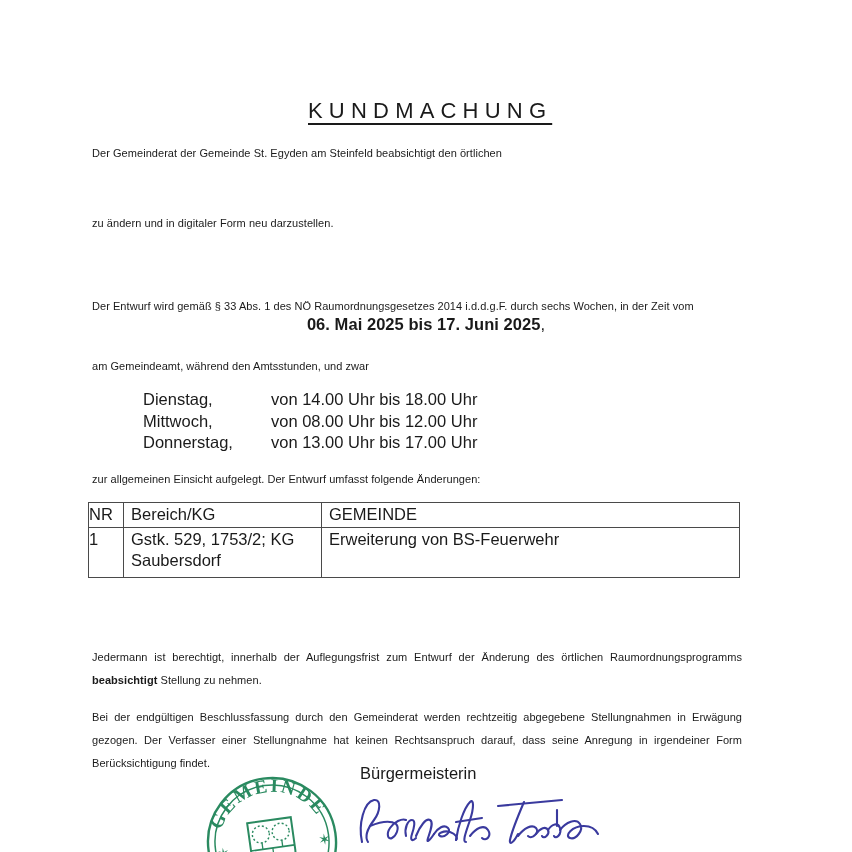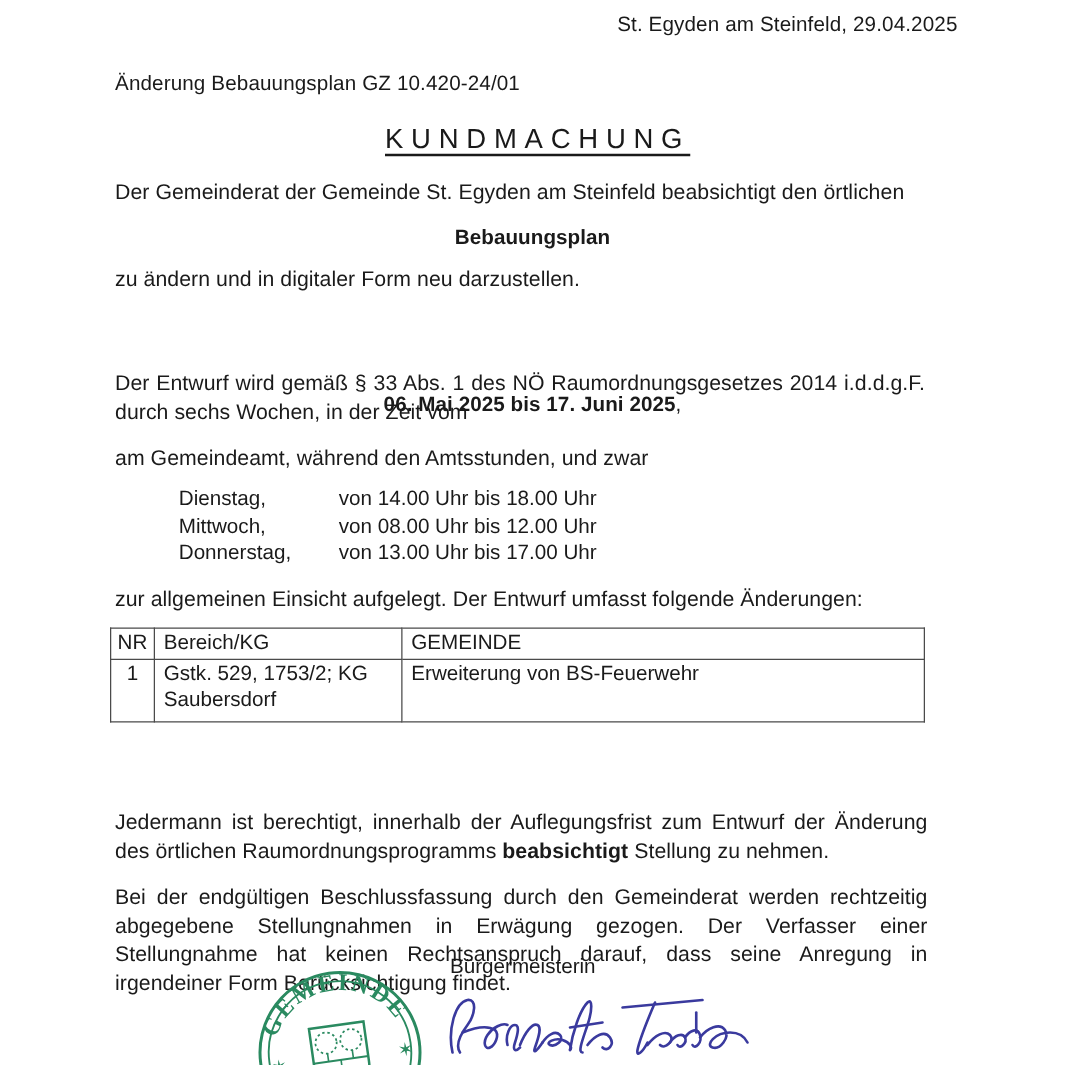--- a/index.html
+++ b/index.html
@@ -47,21 +47,21 @@
     text-decoration: underline;
     text-underline-offset: 5px;
     text-decoration-thickness: 1.6px;
     white-space: nowrap;
   }
 
   
   .para {
     position: absolute;
     left: 92px;
-    font-size: 17px;
+    font-size: 11px;
     line-height: 23px;
     letter-spacing: 0.05px;
   }
   .para.justify {
     text-align: justify;
     text-justify: inter-word;
     margin-top: 37px;
   }
   .para b { font-weight: bold; }
 
@@ -113,21 +113,21 @@
     border-collapse: collapse;
     font-size: 16.5px;
     table-layout: fixed;
   }
   .changes td {
     border: 1px solid #4a4a4a;
     padding: 1px 6px 2px 7px;
     vertical-align: top;
     line-height: 21px;
   }
-  .changes .c-nr     { width: 34px; text-align: center; padding-left: 0; padding-right: 0; }
+  .changes .c-nr     { width: 34px; text-align: left; padding-left: 0; padding-right: 0; }
   .changes .c-area   { width: 184px; }
   .changes .c-widm   { }
   .changes tr.body-row td { height: 46px; }
 
   
   .sig-label {
     position: absolute;
     top: 764px;
     left: 360px;
     font-size: 16.5px;
@@ -146,29 +146,26 @@
     left: 352px;
     width: 250px;
     height: 72px;
   }
 </style>
 </head>
 <body>
 
 <div class="page">
 
-  <div class="doc-date">St. Egyden am Steinfeld, 29.04.2025</div>
-
-  <div class="doc-ref">Änderung Bebauungsplan GZ 10.420-24/01</div>
+
 
   <div class="doc-title">KUNDMACHUNG</div>
 
   <div class="para p-intro">Der Gemeinderat der Gemeinde St. Egyden am Steinfeld beabsichtigt den örtlichen</div>
 
-  <div class="center-bold l-plan">Bebauungsplan</div>
 
   <div class="para p-change">zu ändern und in digitaler Form neu darzustellen.</div>
 
   <div class="para p-legal justify">Der Entwurf wird gemäß § 33 Abs. 1 des NÖ Raumordnungsgesetzes 2014 i.d.d.g.F. durch sechs Wochen, in der Zeit vom</div>
 
   <div class="center-bold l-dates">
     <span>06. Mai 2025 bis 17. Juni 2025</span><span class="tail">,</span>
   </div>
 
   <div class="para p-office">am Gemeindeamt, während den Amtsstunden, und zwar</div>

